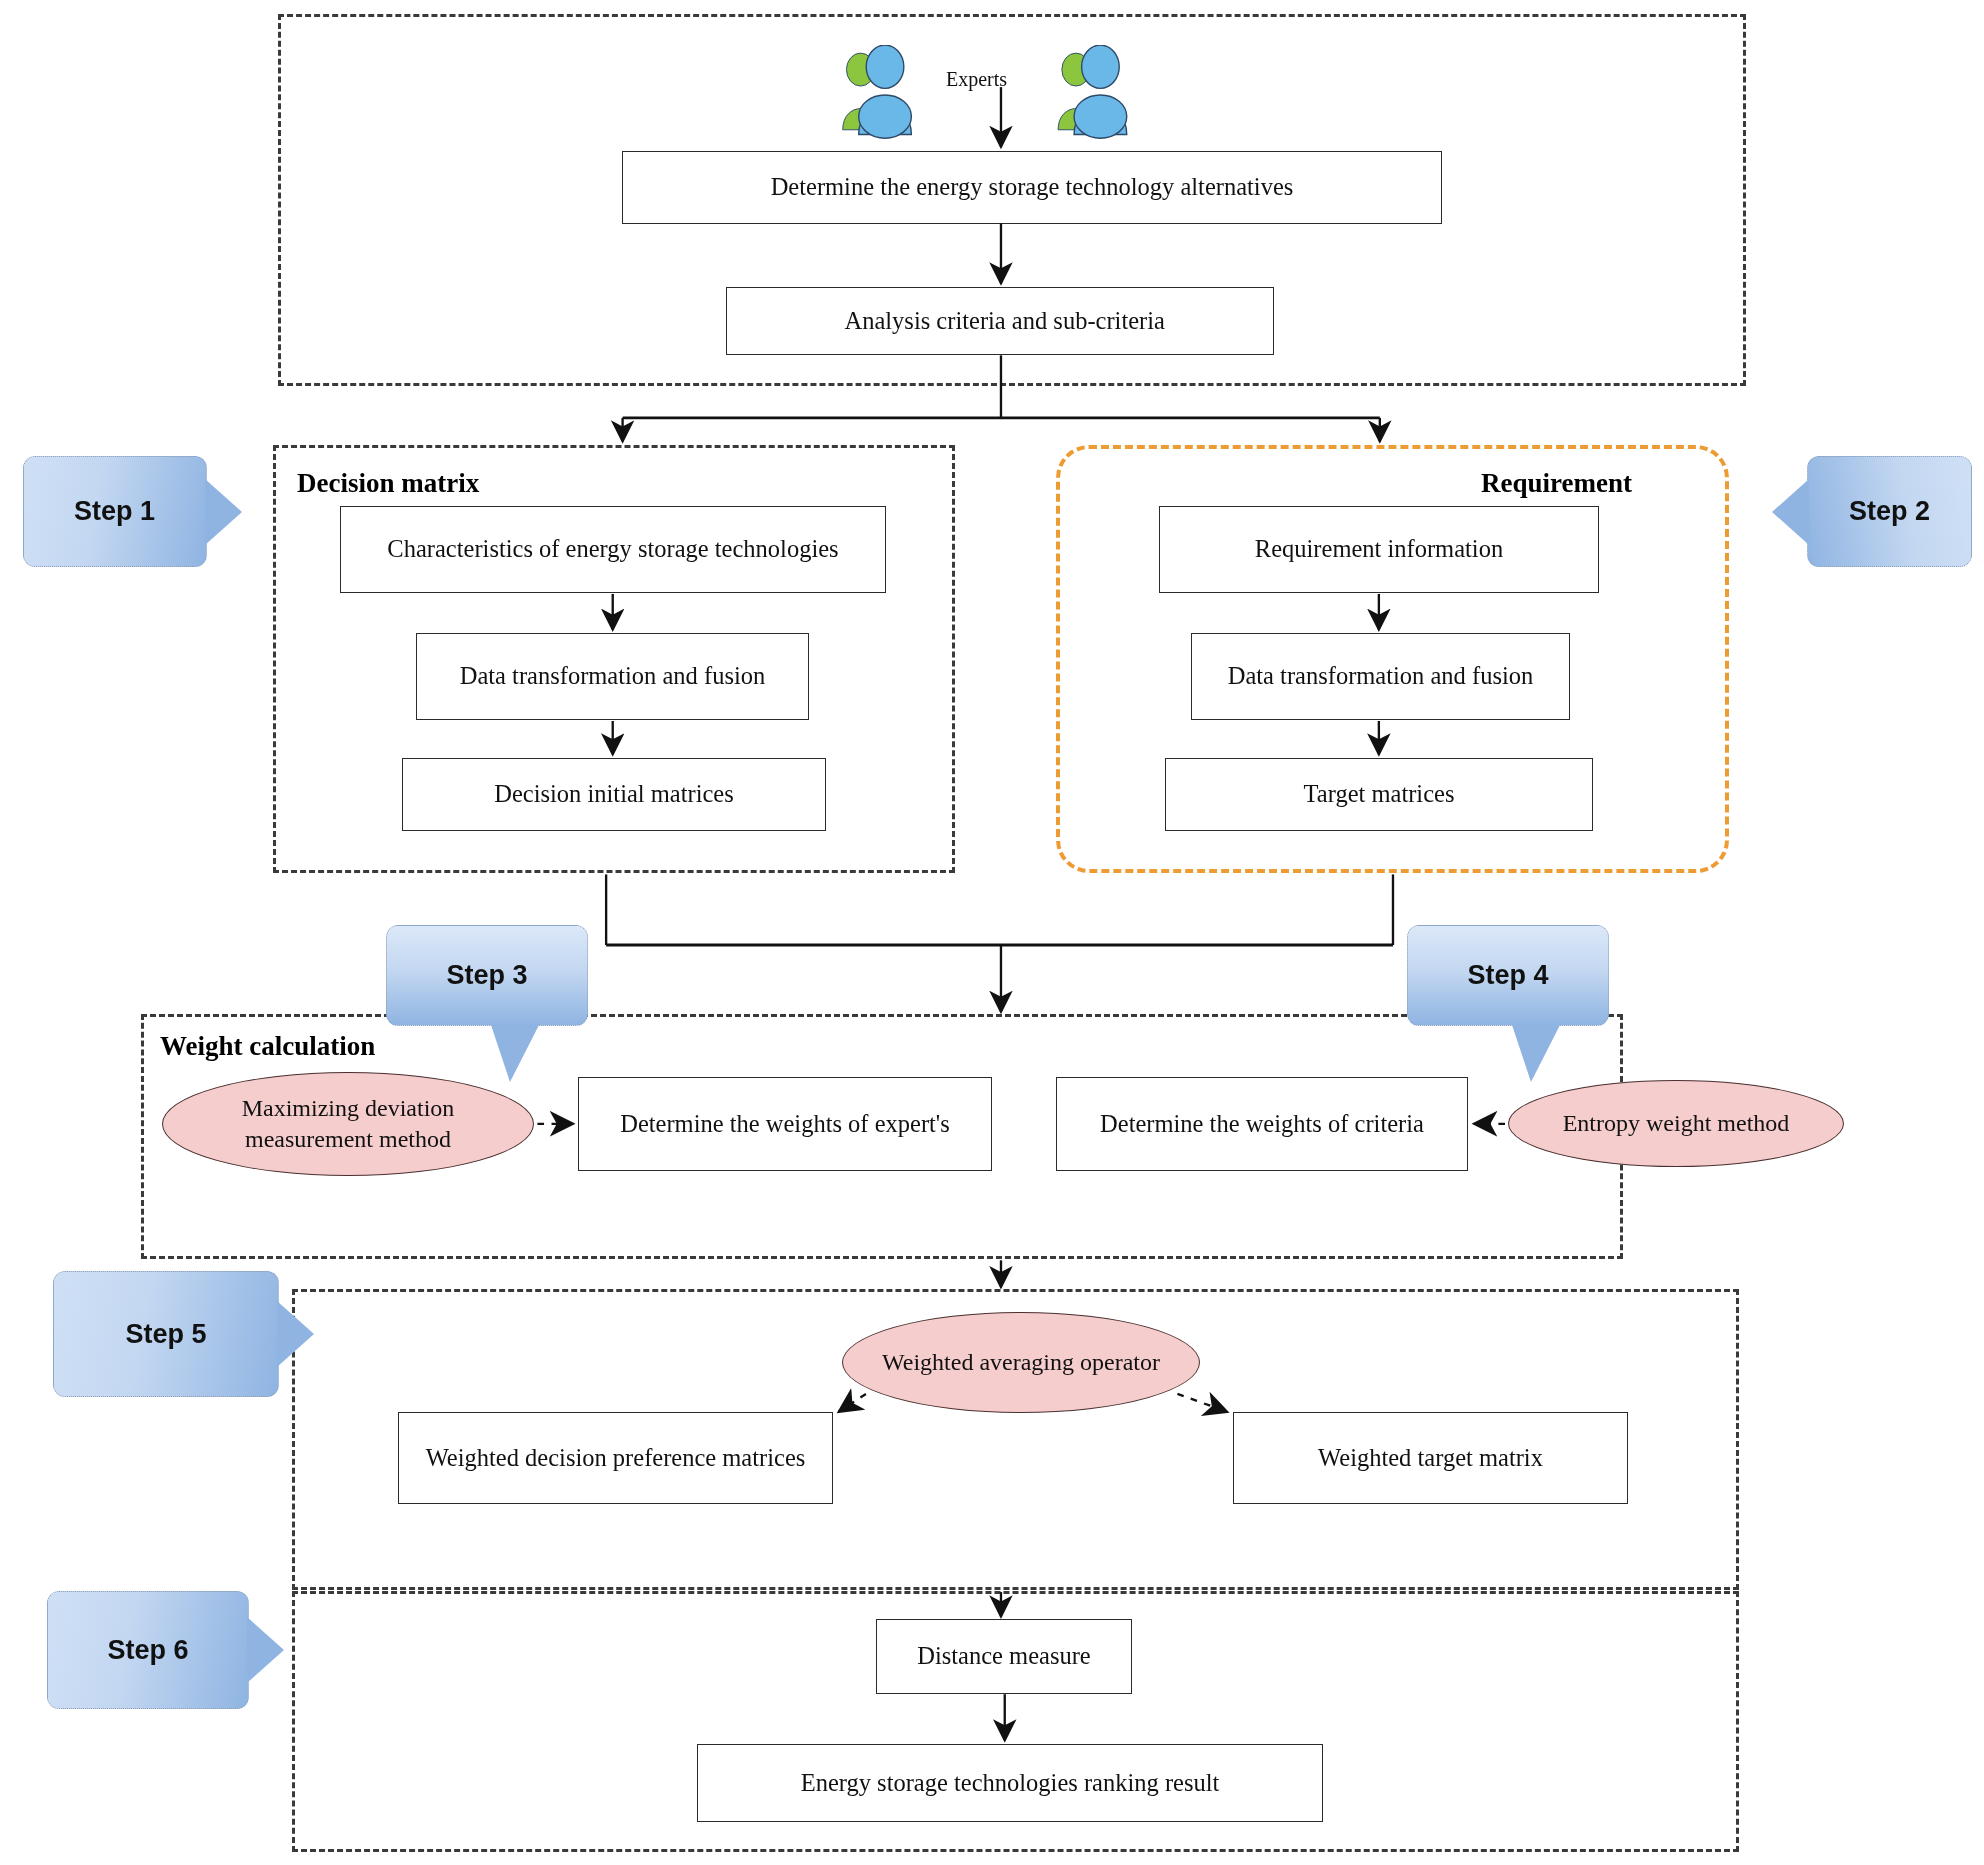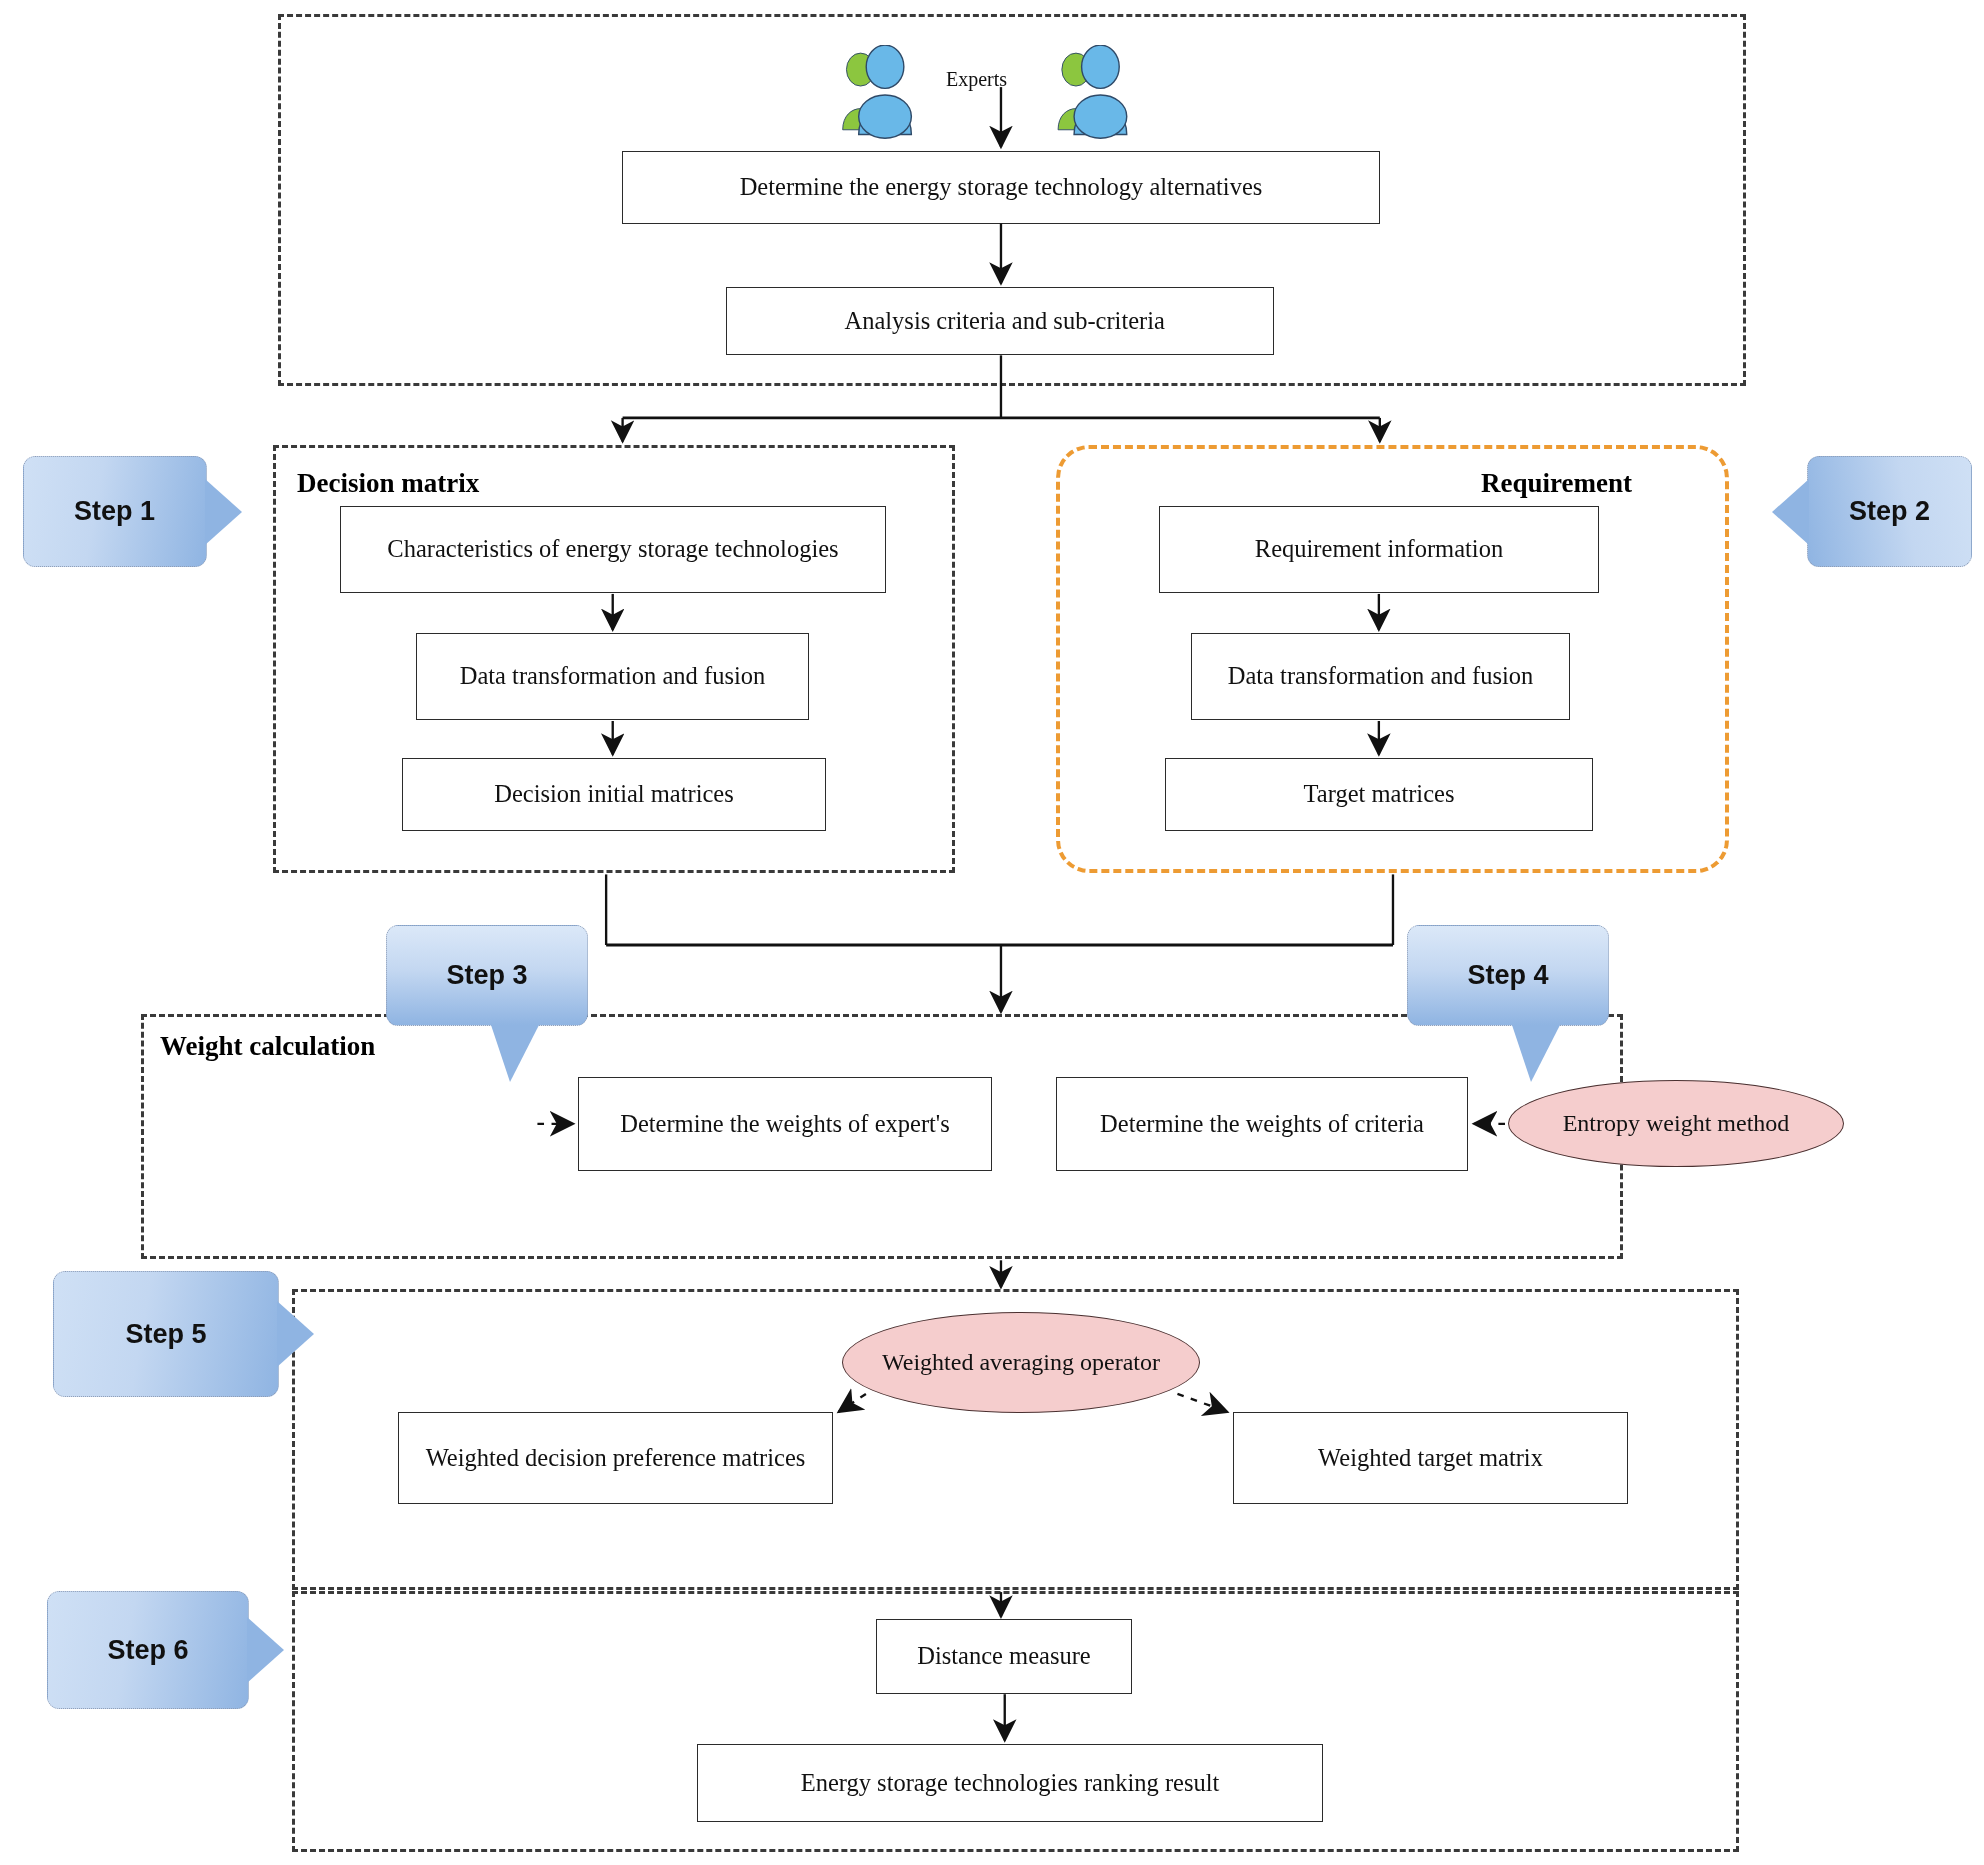--- a/index.html
+++ b/index.html
@@ -95,21 +95,21 @@
         <ellipse cx="48" cy="52" rx="30" ry="35" fill="#8CC63F" stroke="#2f4a68" stroke-width="2"></ellipse>
         <path d="M10 180 C10 120 86 120 86 180 Z" fill="#8CC63F" stroke="#2f4a68" stroke-width="2"></path>
         <ellipse cx="100" cy="46" rx="40" ry="46" fill="#69B8E8" stroke="#2f4a68" stroke-width="3"></ellipse>
         <path d="M44 190 C44 110 156 110 156 190 Z" fill="#69B8E8" stroke="#2f4a68" stroke-width="3"></path>
         <ellipse cx="100" cy="152" rx="56" ry="46" fill="#69B8E8" stroke="#2f4a68" stroke-width="3"></ellipse>
       </g>
     </svg>
   </div>
   <div class="experts-label" style="left:946px;top:68px;">Experts</div>
 
-  <div class="box" style="left:622px;top:151px;width:758px;height:73px;">Determine the energy storage technology alternatives</div>
+  <div class="box" style="left:622px;top:151px;width:820px;height:73px;">Determine the energy storage technology alternatives</div>
 
   <div class="box" style="left:726px;top:287px;width:548px;height:68px;padding-left:16px;">Analysis criteria and sub-criteria</div>
 
   <div class="box" style="left:340px;top:506px;width:546px;height:87px;">Characteristics of energy storage technologies</div>
 
   <div class="box" style="left:416px;top:633px;width:393px;height:87px;">Data transformation and fusion</div>
 
   <div class="box" style="left:1159px;top:506px;width:440px;height:87px;">Requirement information</div>
 
   <div class="box" style="left:402px;top:758px;width:424px;height:73px;">Decision initial matrices</div>
@@ -123,20 +123,21 @@
   <div class="box" style="left:1056px;top:1077px;width:412px;height:94px;">Determine the weights of criteria</div>
 
   <div class="box" style="left:398px;top:1412px;width:435px;height:92px;">Weighted decision preference matrices</div>
 
   <div class="box" style="left:1233px;top:1412px;width:395px;height:92px;">Weighted target matrix</div>
 
   <div class="box" style="left:876px;top:1619px;width:256px;height:75px;">Distance measure</div>
 
   <div class="box" style="left:697px;top:1744px;width:626px;height:78px;">Energy storage technologies ranking result</div>
 
+  <div class="ellipse" style="left:162px;top:1072px;width:372px;height:104px;">Maximizing deviation measurement method</div>
 
   <div class="ellipse" style="left:1508px;top:1080px;width:336px;height:87px;">Entropy weight method</div>
 
   <div class="ellipse" style="left:842px;top:1312px;width:358px;height:101px;">Weighted averaging operator</div>
 
   <div class="badge right" style="left:22.6px;top:456px;width:184px;height:111px;">
     <div class="body">
         <span class="lbl">Step 1</span>
       </div>
     <div class="tail"></div>

